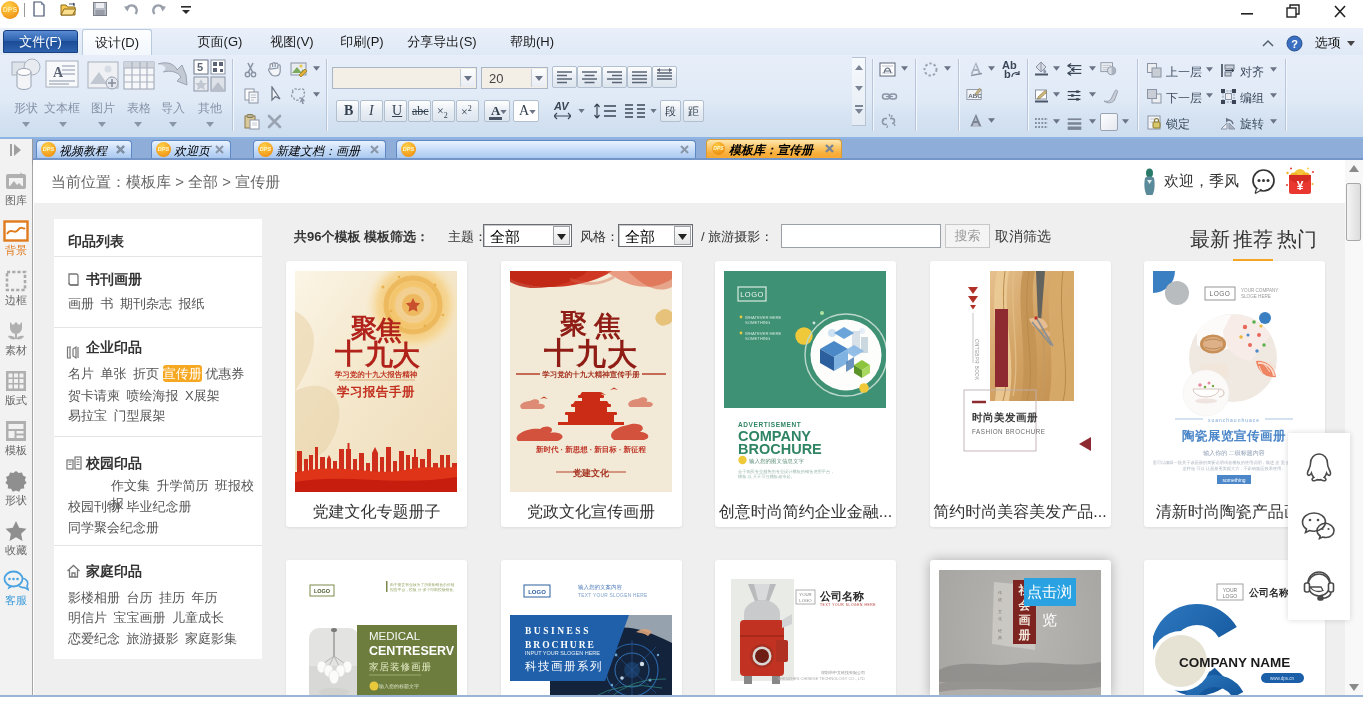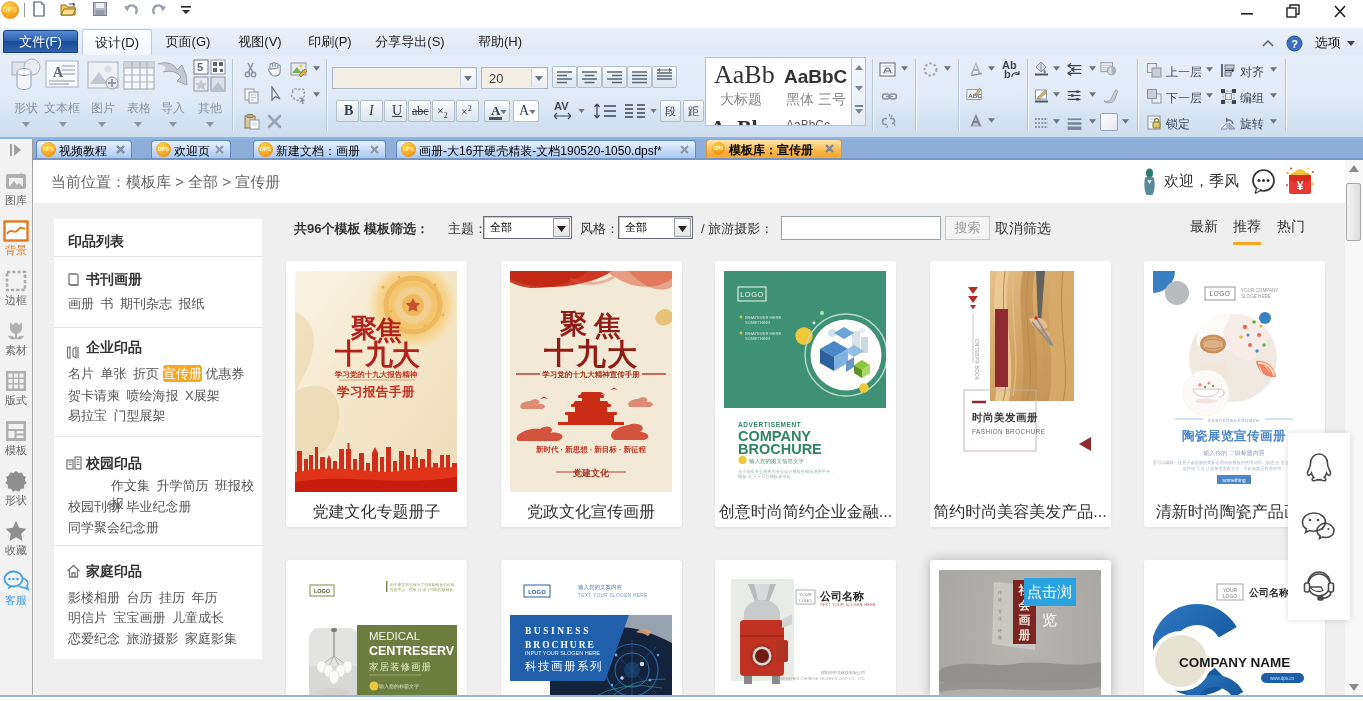--- a/index.html
+++ b/index.html
@@ -15,21 +15,21 @@
 .ticon { position:absolute; top:1px; width:16px; height:16px; }
 #title-text { position:absolute; left:28px; right:0; top:3px; text-align:center; font-size:13px; color:#1a1a1a; }
 .winbtn { position:absolute; top:0; height:22px; width:30px; }
 
 
 #menurow { position:absolute; left:0; top:28px; width:1363px; height:27px;
   background:linear-gradient(#eaf0fa, #dfe9f6); }
 #filebtn { position:absolute; left:3px; top:2px; width:75px; height:23px; border-radius:3px 3px 0 0;
   background:linear-gradient(#5a8bd4 0%, #2d62ae 46%, #1c4c96 50%, #2d62ae 100%);
   border:1px solid #16407e; color:#fff; font-size:13px; text-align:center; line-height:22px; }
-.mtab { position:absolute; top:1px; height:26px; font-size:13px; color:#1a1a1a; text-align:center; line-height:25px; }
+.mtab { position:absolute; top:1px; height:26px; font-size:13px; color:#1a1a1a; text-align:center; line-height:25px;margin-left:32px; }
 #designtab { position:absolute; left:82px; top:29px; width:70px; height:26px; background:linear-gradient(#fdfeff,#f2f7fd);
   border:1px solid #b9c9de; border-bottom:none; border-radius:3px 3px 0 0; font-size:13px; text-align:center; line-height:25px; color:#1a1a1a; z-index:5; }
 #menu-right { position:absolute; right:8px; top:6px; height:18px; color:#3f6daa; font-size:12px; }
 
 
 #ribbon { position:absolute; left:0; top:55px; width:1363px; height:82px;
   background:linear-gradient(#e7eef9 0%, #e0eaf6 55%, #d3e1f1 80%, #cfdeef 100%); }
 #ribbonline { position:absolute; left:0; top:137px; width:1363px; height:2px; background:#8eb4e4; }
 .rsep { position:absolute; top:4px; width:1px; height:72px; background:#b7c6da; box-shadow:1px 0 0 #f3f7fc; }
 .bigbtn { position:absolute; top:3px; width:36px; text-align:center; }
@@ -42,21 +42,21 @@
 .tbtn { position:absolute; height:22px; background:linear-gradient(#fefefe,#e9eef5 48%,#dde5ee); border:1px solid #b2bfcf; border-radius:2px; }
 
 
 #gallery { position:absolute; left:705px; top:2px; width:147px; height:69px; background:#fff; border:1px solid #b4c2d4; overflow:hidden; }
 #galscroll { position:absolute; left:852px; top:2px; width:14px; height:69px; background:linear-gradient(#f7fafd,#e4ebf3); border:1px solid #b4c2d4; border-left:none; }
 
 
 .rtext { position:absolute; font-size:12px; color:#3c4a5e; }
 
 
-#tabbar { position:absolute; left:33px; top:139px; width:1330px; height:21px; background:#8fadd9; border-bottom:2px solid #7395c7; }
+#tabbar { position:absolute; left:33px; top:139px; width:1330px; height:21px; background:#8fadd9; border-bottom:2px solid #7395c7;font-style:italic; }
 .dtab { position:absolute; top:1px; height:18px; border:1px solid #5d88c4; border-bottom:none; border-radius:4px 4px 0 0;
   background:linear-gradient(#eaf3fe 0%, #cbdffa 45%, #aac9f0 100%); font-size:12px; color:#000; }
 .dtab .dps { position:absolute; left:4px; top:1px; width:15px; height:15px; border-radius:50%;
   background:radial-gradient(circle at 40% 30%, #ffd24a, #f5a623 55%, #e8820c); color:#fff8d0; font-size:5.5px; font-weight:bold; text-align:center; line-height:15px; }
 .dtab .txt { position:absolute; left:22px; top:2px; white-space:nowrap; }
 .dtab .cls { position:absolute; right:5px; top:3px; width:11px; height:11px; }
 #acttab { position:absolute; top:0px; height:19px; border:1px solid #d99b33; border-bottom:none; border-radius:4px 4px 0 0;
   background:linear-gradient(#fee7ae 0%, #fbc76a 40%, #f8ae39 75%, #f7a835 100%); font-size:12px; color:#000; font-weight:bold; }
 
 
@@ -75,29 +75,29 @@
 #content { position:absolute; left:34px; top:203px; width:1311px; height:493px; background:#efefef; }
 
 
 #panel { position:absolute; left:20px; top:16px; width:208px; height:440px; background:#fff; }
 .pdiv { position:absolute; left:0px; width:208px; height:1px; background:#e4e4e4; }
 .ptitle { font-size:14px; color:#333; font-weight:bold; }
 .plink { font-size:13px; color:#555; }
 #xc-hl { background:#f7a823; color:#fff; border-radius:3px; padding:1px 0;text-align:center; }
 
 
-#filterbar { position:absolute; left:0; top:0; width:1311px; height:50px; }
+#filterbar { position:absolute; left:0; top:8px; width:1311px; height:50px; }
 .ftext { position:absolute; top:17px; font-size:13px; color:#333; }
 .fcombo { position:absolute; top:13px; width:89px; height:23px; background:#fff; border:1px solid #6a6e74; box-shadow:inset 1px 1px 0 #c8c8c8; }
-.fcombo .v { position:absolute; left:6px; top:3px; font-size:11px; color:#000; }
+.fcombo .v { position:absolute; left:6px; top:3px; font-size:15px; color:#000; }
 .fcombo .b { position:absolute; right:1px; top:1px; width:17px; height:19px; background:linear-gradient(#fdfdfd,#e4e4e4); border:1px solid #9aa0a6; }
 #searchbox { position:absolute; left:747px; top:13px; width:160px; height:24px; background:#fff; border:1px solid #9aa0a8; }
 #searchbtn { position:absolute; left:911px; top:13px; width:45px; height:24px; background:#f4f4f4; border:1px solid #c8c8c8; font-size:13px; color:#9a9a9a; text-align:center; line-height:22px; }
 #cancel { position:absolute; left:961px; top:17px; font-size:14px; color:#333; }
-.sortit { position:absolute; top:15px; font-size:14px; color:#333; }
+.sortit { position:absolute; top:15px; font-size:20px; color:#333; }
 
 
 .card { position:absolute; width:181px; height:266px; background:#fff; border-radius:3px; box-shadow:0 1px 3px rgba(0,0,0,0.08); }
 .thumb { position:absolute; left:9px; top:10px; width:162px; height:221px; overflow:hidden; }
 .cap { position:absolute; left:0; top:502px; width:100%; text-align:center; font-size:16px; color:#333; }
 .card .cap { position:absolute; left:0; top:241px; width:100%; text-align:center; font-size:16px; color:#333; }
 
 
 #vscroll { position:absolute; left:1345px; top:160px; width:18px; height:536px; background:#f8f8f8; }
 #vthumb { position:absolute; left:1346px; top:183px; width:15px; height:58px; background:linear-gradient(90deg,#f4f4f4,#dcdcdc); border:1px solid #a8a8a8; border-radius:2px; }
@@ -379,21 +379,21 @@
         <path d="M0 0h8L4 5z" fill="#6a7486"></path>
       </svg>
     </div>
   <div class="tbtn" style="left:513px;top:45px;width:26px;background:#fff;">
       <span style="font-size:14px;color:#33404f;font-family:'Liberation Serif';position:absolute;left:5px;top:2px;">A</span>
       <svg style="position:absolute;right:2px;top:9px;" width="7" height="4" viewBox="0 0 8 5">
         <path d="M0 0h8L4 5z" fill="#6a7486"></path>
       </svg>
     </div>
 
-  <div style="position:absolute;left:552px;top:45px;width:34px;height:22px;">
+  <div style="position:absolute;left:552px;top:45px;width:34px;height:22px;font-style:italic;">
       <span style="font-size:11px;font-weight:bold;color:#3a4656;position:absolute;left:2px;top:0px;">AV</span>
       <svg style="position:absolute;left:2px;top:12px;" width="17" height="8" viewBox="0 0 17 8">
         <path d="M0 4 h17 M0 4 l3 -3 M0 4 l3 3 M17 4 l-3 -3 M17 4 l-3 3" stroke="#3a4656" stroke-width="1.2" fill="none"></path>
       </svg>
       <svg style="position:absolute;right:1px;top:9px;" width="7" height="4" viewBox="0 0 8 5">
         <path d="M0 0h8L4 5z" fill="#6a7486"></path>
       </svg>
     </div>
   <div style="position:absolute;left:592px;top:45px;width:28px;height:22px;"><svg width="26" height="22" viewBox="0 0 26 22">
         <path d="M5 4 v14 M5 4 l-2.5 3 M5 4 l2.5 3 M5 18 l-2.5 -3 M5 18 l2.5 -3" stroke="#3a4656" stroke-width="1.2" fill="none"></path>
@@ -408,30 +408,20 @@
       </svg><svg style="position:absolute;right:1px;top:9px;" width="7" height="4" viewBox="0 0 8 5">
         <path d="M0 0h8L4 5z" fill="#6a7486"></path>
       </svg></div>
   <div class="tbtn" style="left:660px;top:45px;width:21px;">
       <span style="font-size:11px;color:#33404f;position:absolute;left:4px;top:3px;">段</span>
     </div>
   <div class="tbtn" style="left:683px;top:45px;width:21px;">
       <span style="font-size:11px;color:#33404f;position:absolute;left:4px;top:3px;">距</span>
     </div>
 
-  <div id="gallery">
-    <div style="position:absolute;left:4px;top:1px;width:68px;height:52px;background:#fefefe;"></div>
-    <div style="position:absolute;left:76px;top:1px;width:68px;height:52px;background:#fefefe;"></div>
-    <div style="position:absolute;left:8px;top:2px;font-family:'Liberation Serif';font-size:26px;color:#333;">AaBb</div>
-    <div style="position:absolute;left:14px;top:33px;font-size:14px;color:#888;">大标题</div>
-    <div style="position:absolute;left:78px;top:8px;font-size:19px;font-weight:bold;color:#333;">AaBbC</div>
-    <div style="position:absolute;left:80px;top:33px;font-size:14px;color:#888;">黑体 三号</div>
-    <div style="position:absolute;left:4px;top:57px;font-family:'Liberation Serif';font-size:22px;font-weight:bold;color:#333;">AaBl</div>
-    <div style="position:absolute;left:80px;top:60px;font-size:12px;color:#555;">AaBbCc</div>
-  </div>
   <div id="galscroll">
     <svg style="position:absolute;left:3px;top:7px;" width="8" height="5" viewBox="0 0 8 5">
         <path d="M4 0 L8 5 H0 z" fill="#7a8494"></path>
       </svg>
     <svg style="position:absolute;left:3px;top:28px;" width="8" height="5" viewBox="0 0 8 5">
         <path d="M0 0 h8 L4 5 z" fill="#7a8494"></path>
       </svg>
     <div style="position:absolute;left:3px;top:47px;width:8px;height:2px;background:#7a8494;"></div>
     <svg style="position:absolute;left:3px;top:51px;" width="8" height="5" viewBox="0 0 8 5">
         <path d="M0 0 h8 L4 5 z" fill="#7a8494"></path>
@@ -657,21 +647,20 @@
     </div>
   <div class="dtab" style="left:220px;width:133px;">
       <div class="dps">DPS</div>
       <div class="txt">新建文档：画册</div>
     <svg class="cls" viewBox="0 0 11 11">
         <path d="M2 2 L9 9 M9 2 L2 9" stroke="#8a97a8" stroke-width="2"></path>
       </svg>
     </div>
   <div class="dtab" style="left:363px;width:300px;">
       <div class="dps">DPS</div>
-      <div class="txt">画册-大16开硬壳精装-文档190520-1050.dpsf*</div>
     <svg class="cls" viewBox="0 0 11 11">
         <path d="M2 2 L9 9 M9 2 L2 9" stroke="#8a97a8" stroke-width="2"></path>
       </svg>
     </div>
   <div id="acttab" style="left:673px;width:136px;">
       <div class="dps" style="position:absolute;left:5px;top:2px;width:13px;height:13px;border-radius:50%;background:radial-gradient(circle at 40% 30%, #ffcf45, #f09c1b 55%, #e8820c);color:#fff8d0;font-size:5px;font-weight:bold;text-align:center;line-height:13px;">DPS</div>
     <div style="position:absolute;left:22px;top:2px;white-space:nowrap;">模板库：宣传册</div>
     <svg style="position:absolute;right:6px;top:3px;width:11px;height:11px;" viewBox="0 0 11 11">
         <path d="M2 2 L9 9 M9 2 L2 9" stroke="#7a8696" stroke-width="2.4"></path>
       </svg>

